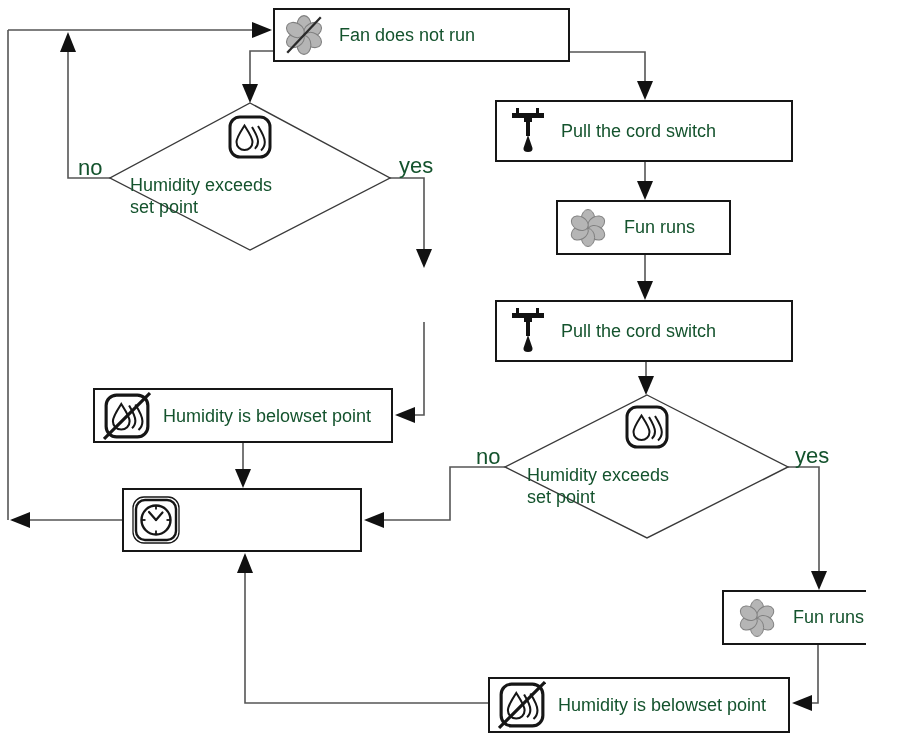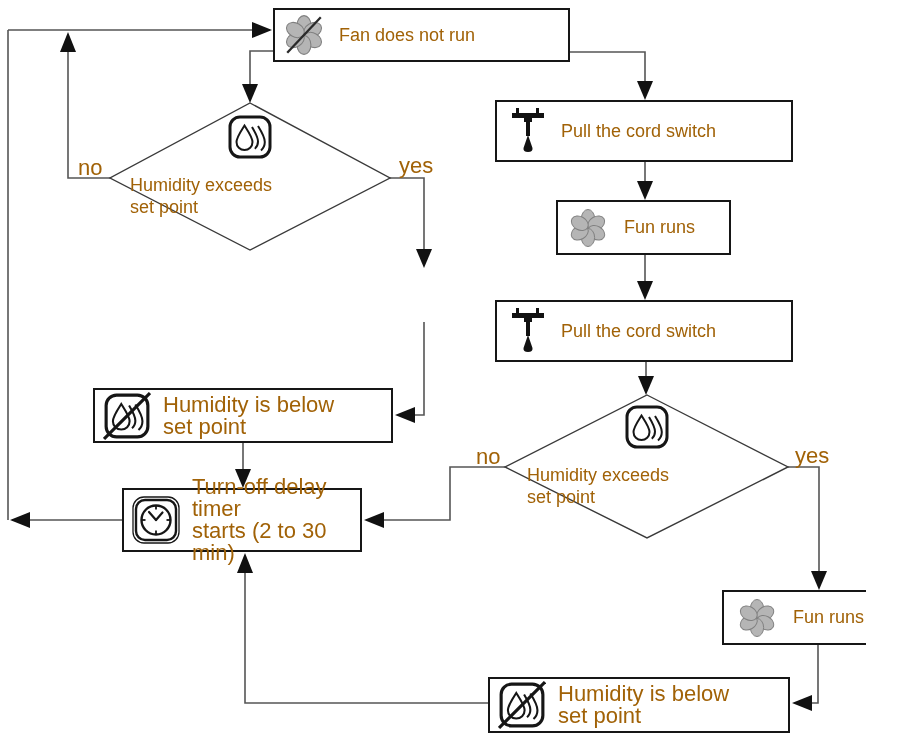--- a/index.html
+++ b/index.html
@@ -1,23 +1,23 @@
 <!DOCTYPE html>
 <html><head>
 <meta charset="utf-8">
 <style>
   html,body{margin:0;padding:0;background:#fff;}
   .canvas{position:relative;width:866px;height:740px;background:#fff;overflow:hidden;
-          font-family:"Liberation Sans",sans-serif;color:#a16207;}
+          font-family:"Liberation Sans",sans-serif;color:#14532d;}
   svg.wires{position:absolute;left:0;top:0;}
   .node{position:absolute;background:#fff;border:2px solid #161616;box-sizing:border-box;
         display:flex;align-items:center;}
   .node .icon{flex:0 0 auto;display:flex;align-items:center;}
   .lbl{font-size:18px;white-space:nowrap;}
-  .two{display:flex;flex-direction:column;font-size:22px;line-height:22px;}
+  .two{display:flex;flex-direction:row;font-size:18px;line-height:22px;}
   .dtext{position:absolute;font-size:18px;line-height:22px;}
   .dicon{position:absolute;}
   .blabel{position:absolute;font-size:22px;}
 </style>
 </head>
 <body>
 
 <div class="canvas">
 
   <svg class="wires" width="906" height="740" viewBox="0 0 906 740">
@@ -155,24 +155,20 @@
           <line x1="24" y1="34.5" x2="24" y2="38"></line>
           <line x1="10" y1="24" x2="13.5" y2="24"></line>
           <line x1="34.5" y1="24" x2="38" y2="24"></line>
         </g>
         <g stroke="#161616" stroke-width="2.2" stroke-linecap="round">
           <line x1="24" y1="24" x2="17" y2="16"></line>
           <line x1="24" y1="24" x2="30.5" y2="16.5"></line>
         </g>
       </svg>
     </span>
-    <span class="two" style="margin-left:12px;">
-      <span>Turn-off delay timer</span>
-      <span>starts (2 to 30 min)</span>
-    </span>
   </div>
 
   <div class="node" style="left:722px;top:590px;width:173px;height:55px;padding-left:12px;">
     <span class="icon">
       <svg width="42" height="42" viewBox="0 0 42 42">
         <g fill="#b5b5b5" stroke="#808080" stroke-width="1">
           <ellipse cx="21" cy="11.5" rx="6.6" ry="9"></ellipse>
           <ellipse cx="21" cy="11.5" rx="6.6" ry="9" transform="rotate(60 21 21)"></ellipse>
           <ellipse cx="21" cy="11.5" rx="6.6" ry="9" transform="rotate(120 21 21)"></ellipse>
           <ellipse cx="21" cy="11.5" rx="6.6" ry="9" transform="rotate(180 21 21)"></ellipse>

